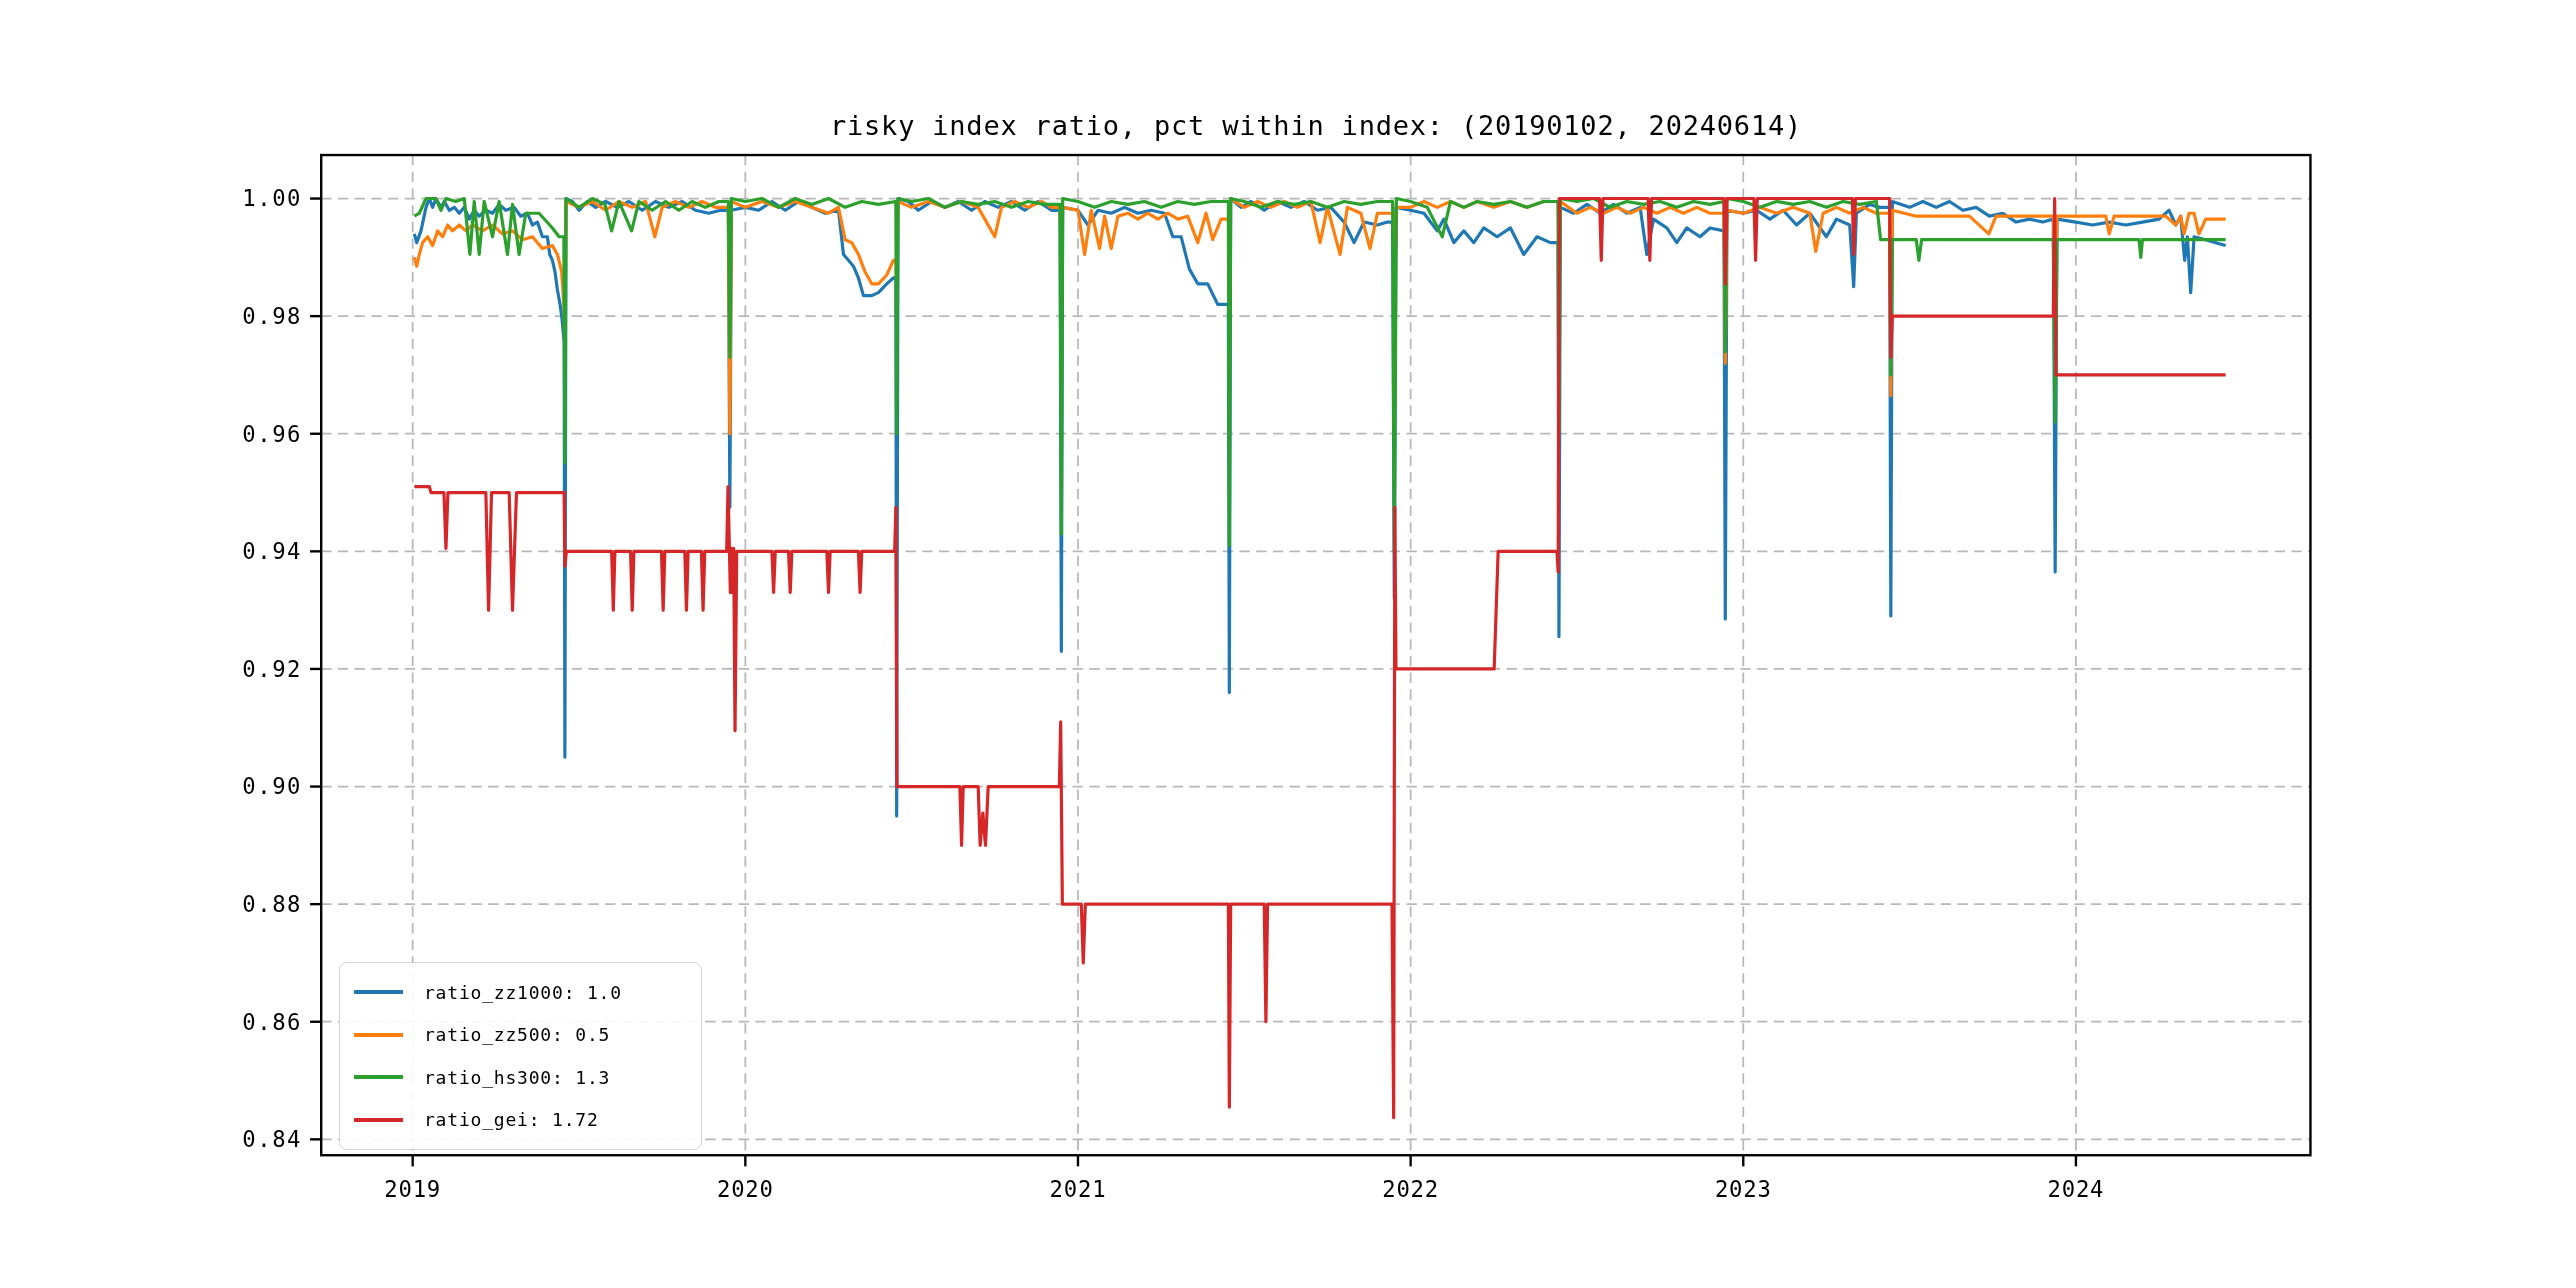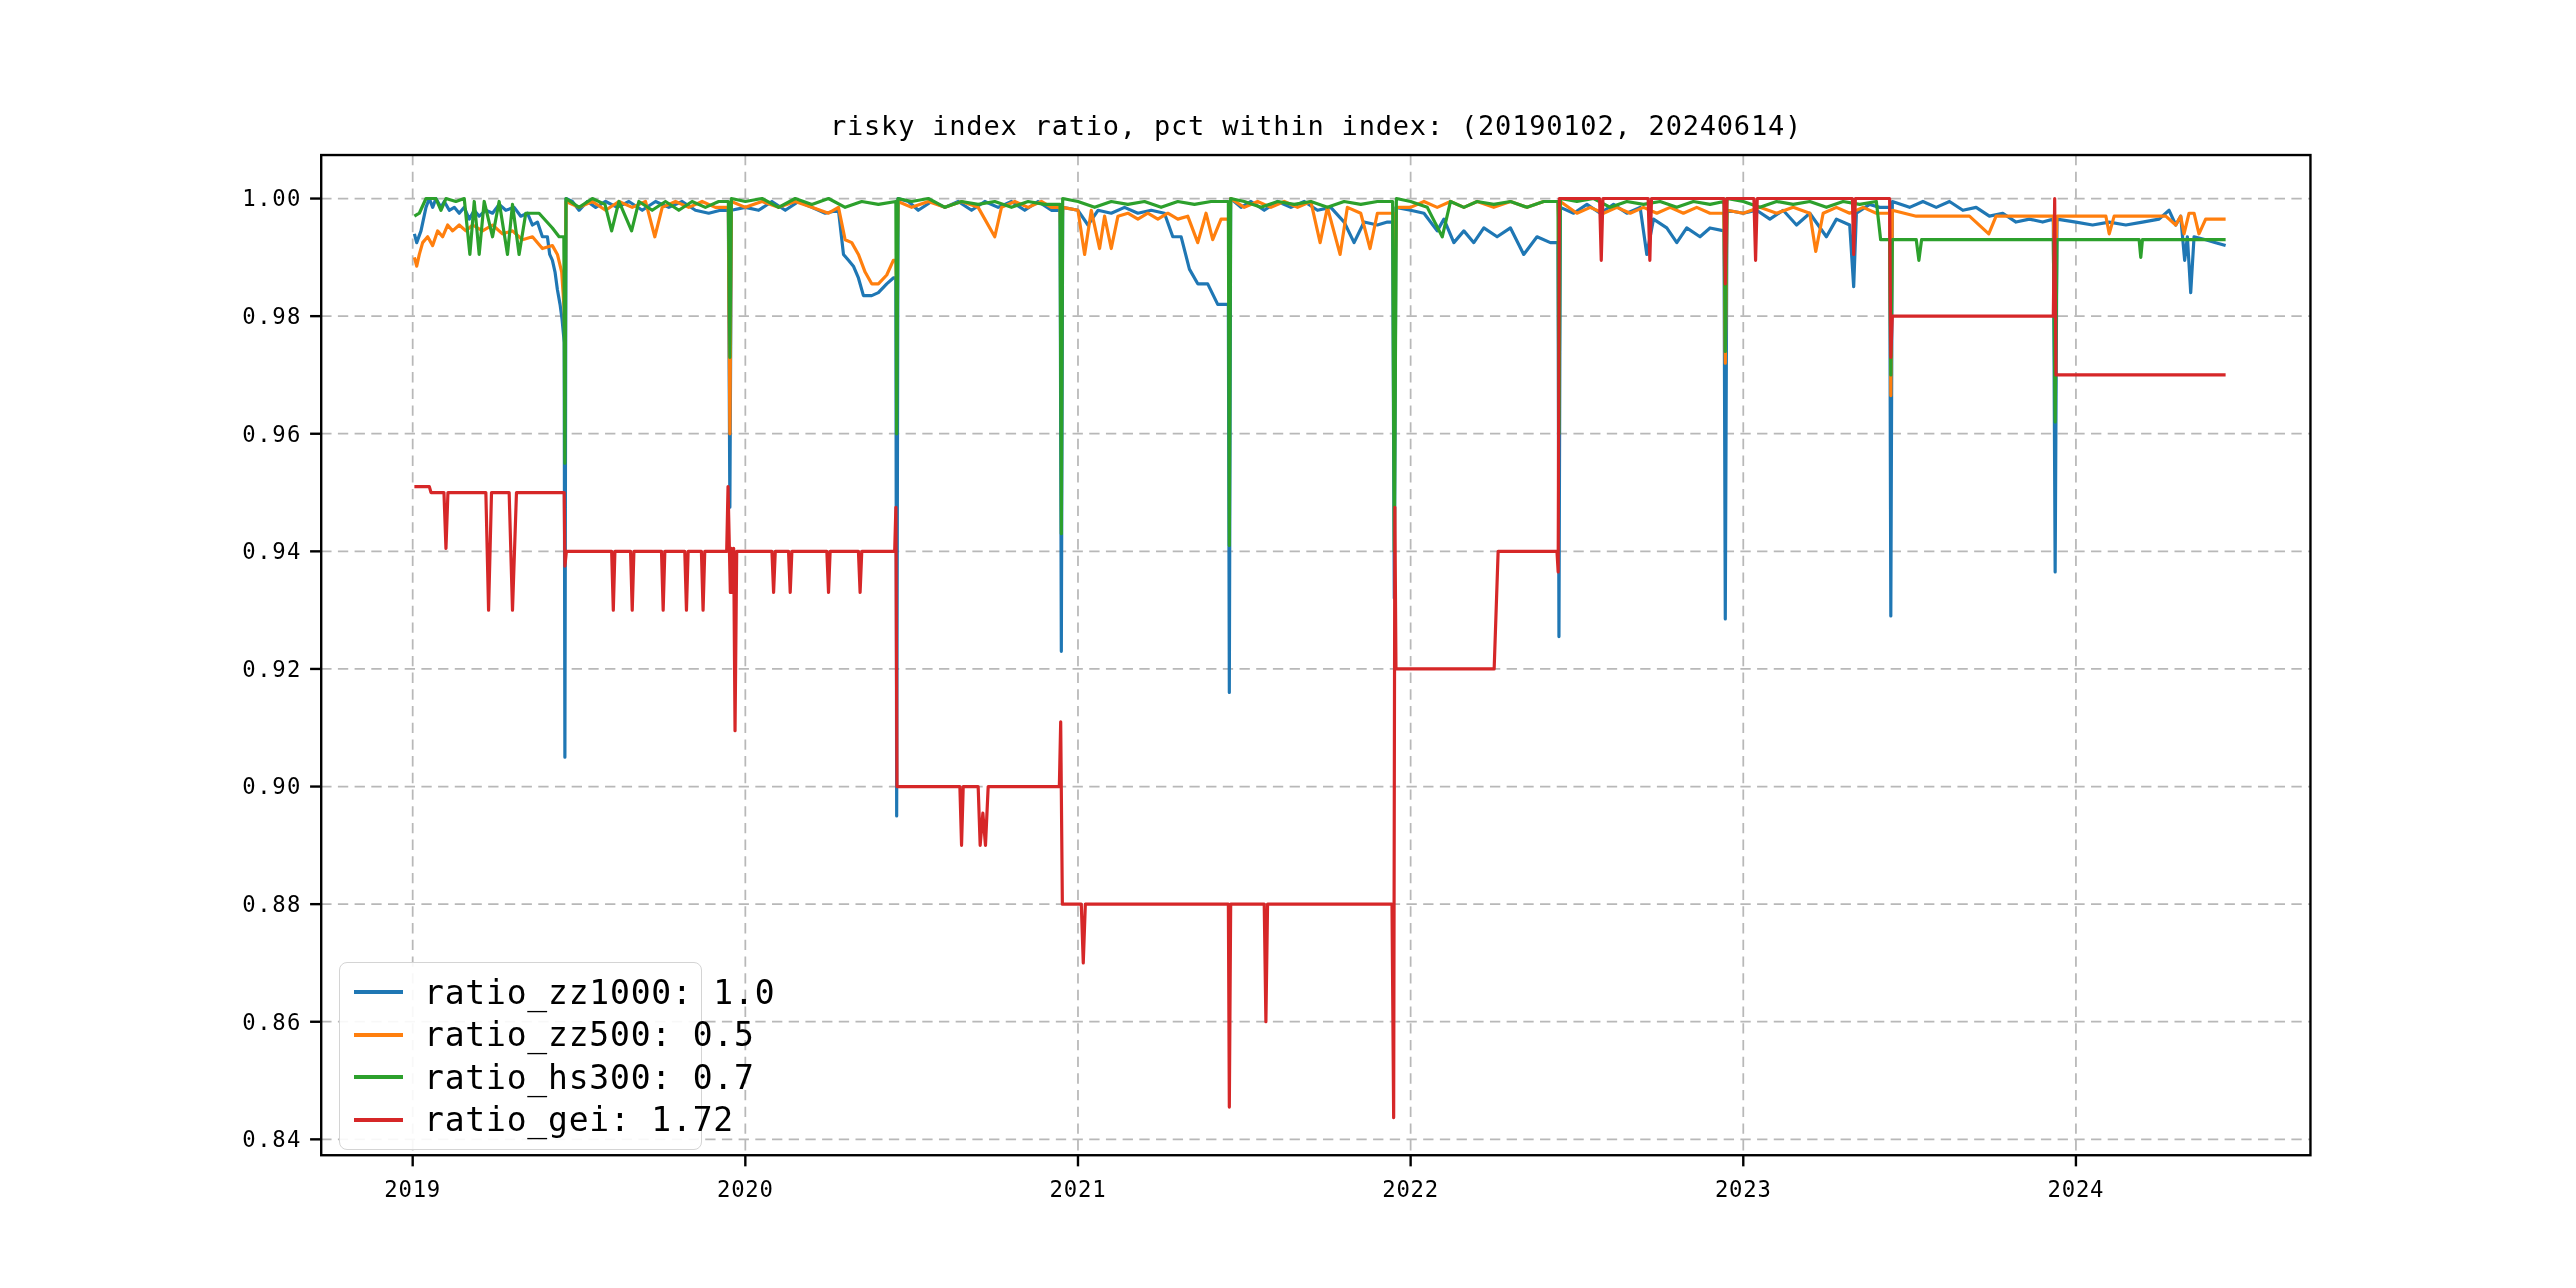--- a/index.html
+++ b/index.html
@@ -20,21 +20,21 @@
     position: absolute; left: 339px; top: 962px;
     width: 363px; height: 188px;
     background: rgba(255,255,255,0.9);
     border: 1.6px solid #d4d4d4; border-radius: 8px;
     box-sizing: border-box;
     display: flex; flex-direction: column; justify-content: space-around;
     padding: 8px 14.3px;
   }
   .legend-row { display: flex; align-items: center; gap: 20.7px; }
   .legend-swatch { width: 49px; height: 4px; flex: 0 0 auto; }
-  .legend-label { font-size: 33px; color: #000000; white-space: nowrap; letter-spacing: 0.8px; }
+  .legend-label { font-size: 18px; color: #000000; white-space: nowrap; letter-spacing: 0.8px; }
 </style>
 </head>
 <body>
 
 <div id="figure">
   <div id="chart-title">risky index ratio, pct within index: (20190102, 20240614)</div>
   <svg id="plot-svg" width="2576" height="1288" viewBox="0 0 3240 1620">
       <line x1="404" x2="2906" y1="249.72780717225214" y2="249.72780717225214" stroke="#b8b8b8" stroke-width="2.2" stroke-dasharray="13 8"></line>
       <line x1="404" x2="2906" y1="397.64079952968905" y2="397.64079952968905" stroke="#b8b8b8" stroke-width="2.2" stroke-dasharray="13 8"></line>
       <line x1="404" x2="2906" y1="545.553791887126" y2="545.553791887126" stroke="#b8b8b8" stroke-width="2.2" stroke-dasharray="13 8"></line>
@@ -90,21 +90,21 @@
     <div class="legend-row">
       <span class="legend-swatch" style="background: rgb(31, 119, 180);"></span>
       <span class="legend-label">ratio_zz1000: 1.0</span>
     </div>
     <div class="legend-row">
       <span class="legend-swatch" style="background: rgb(255, 127, 14);"></span>
       <span class="legend-label">ratio_zz500: 0.5</span>
     </div>
     <div class="legend-row">
       <span class="legend-swatch" style="background: rgb(44, 160, 44);"></span>
-      <span class="legend-label">ratio_hs300: 0.7</span>
+      <span class="legend-label">ratio_hs300: 1.3</span>
     </div>
     <div class="legend-row">
       <span class="legend-swatch" style="background: rgb(214, 39, 40);"></span>
       <span class="legend-label">ratio_gei: 1.72</span>
     </div>
   </div>
 </div>
 
 
 </body></html>

